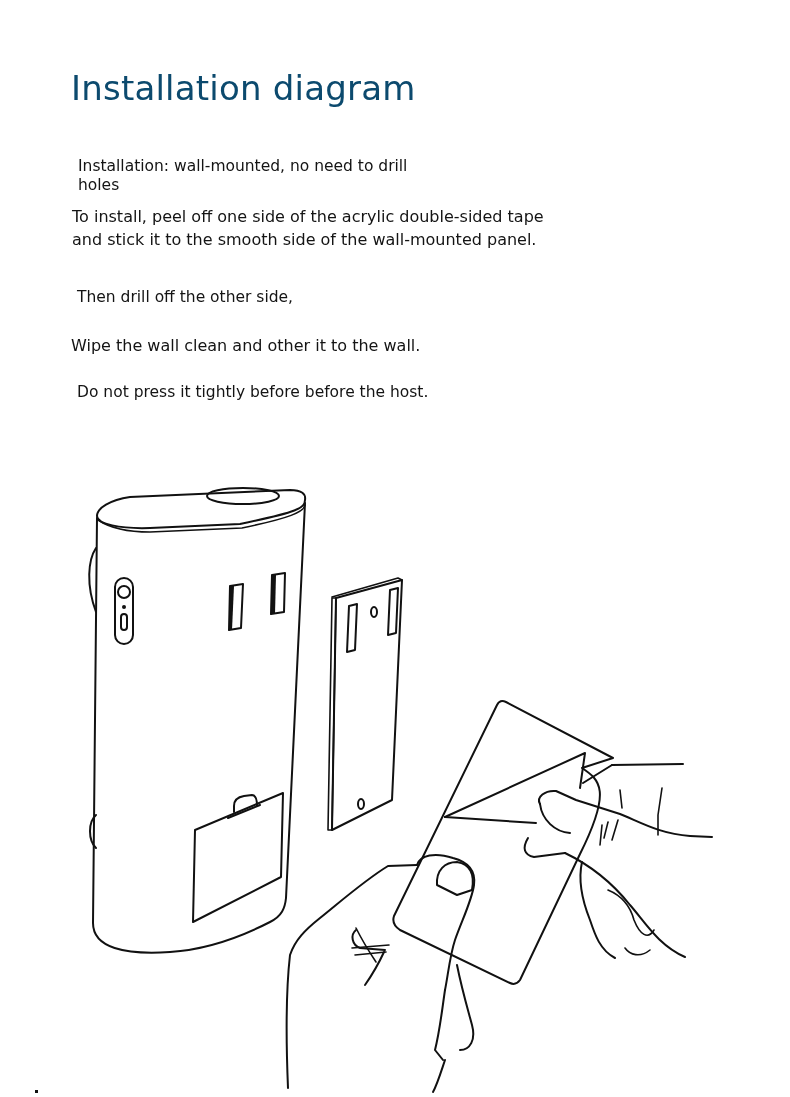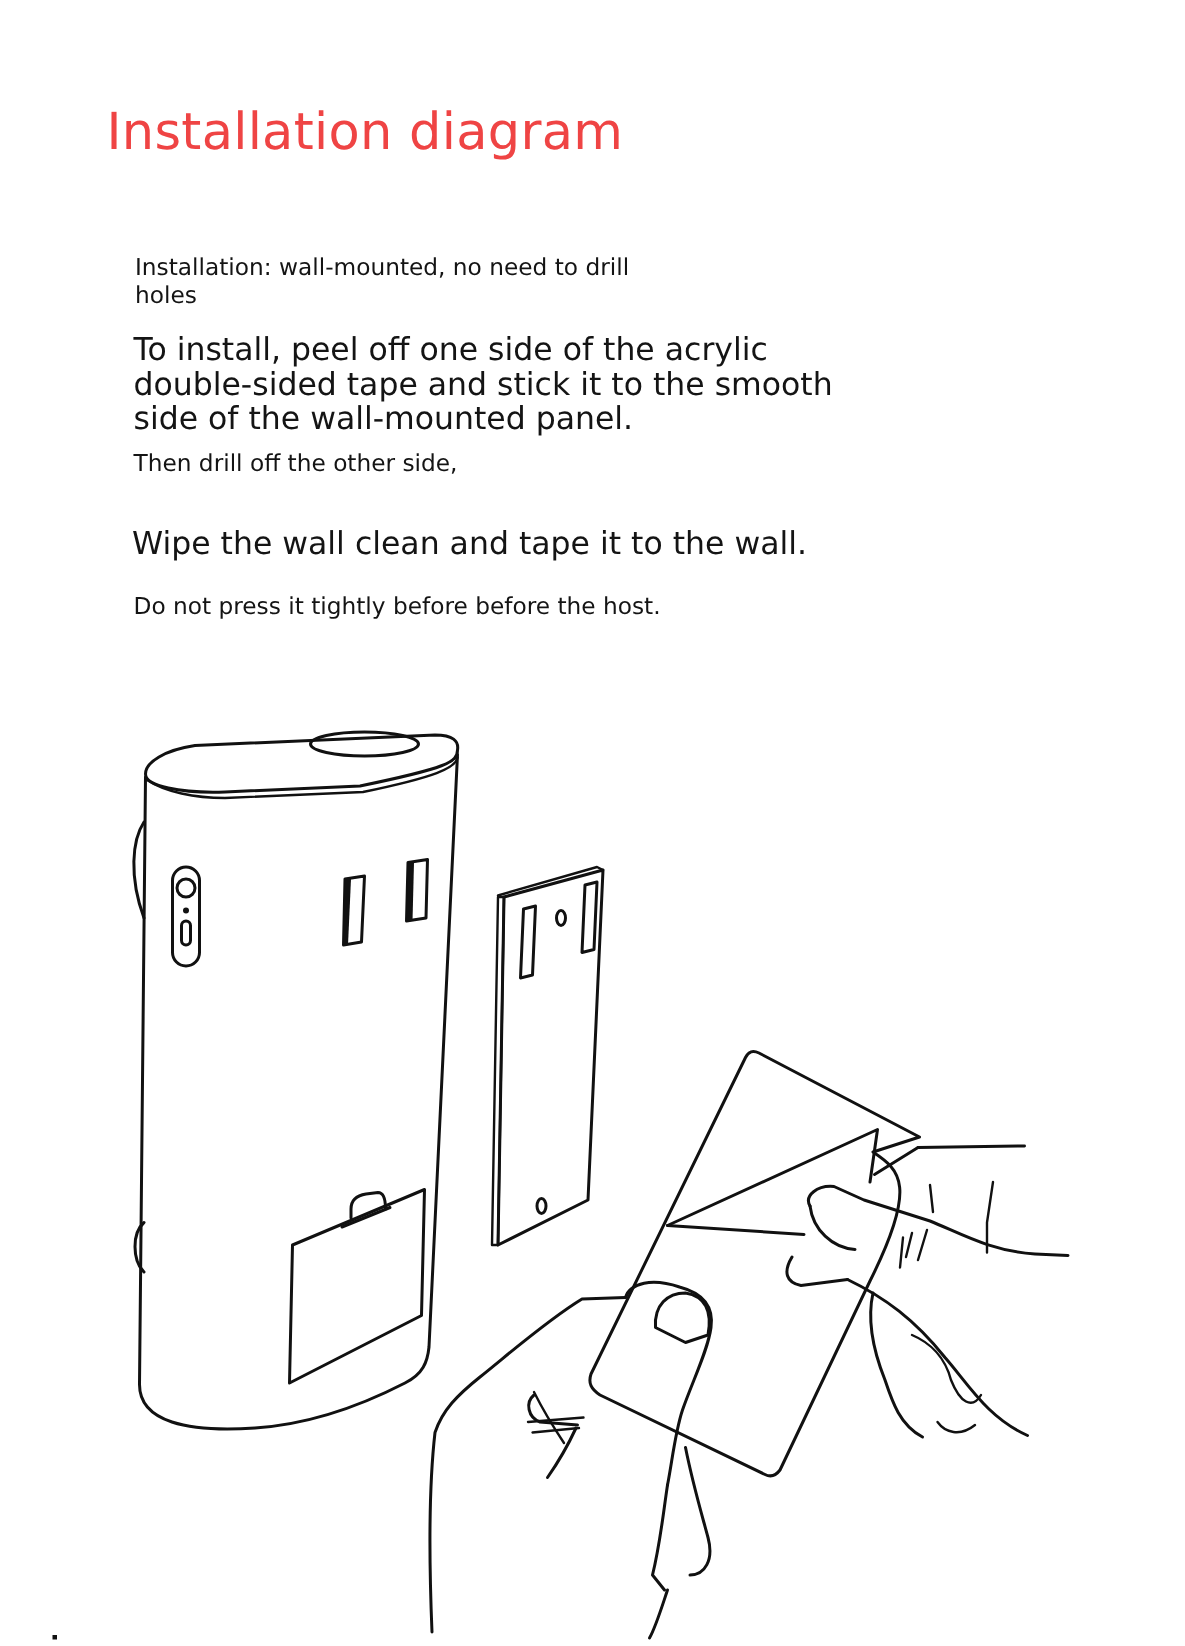--- a/index.html
+++ b/index.html
@@ -16,36 +16,36 @@
       color: #111111;
     }
     .title {
       position: absolute;
       left: 71px;
       top: 68px;
       font-size: 34px;
       font-weight: normal;
       letter-spacing: 0.2px;
       margin: 0;
-      color: #ef4444;
+      color: #0c4a6e;
       white-space: nowrap;
     }
     .note-small {
       position: absolute;
       font-size: 15.5px;
       line-height: 19px;
       color: #141414;
-      margin: 14px;
+      margin: 2px;
     }
     .note-large {
       position: absolute;
-      font-size: 21px;
+      font-size: 16px;
       line-height: 23px;
       color: #141414;
-      margin: 17px;
+      margin: 0;
     }
     .p1 { left: 76px; top: 155px; width: 360px; }
     .p2 { left: 72px; top: 205px; width: 490px; }
     .p3 { left: 75px; top: 286px; width: 220px; }
     .p4 { left: 71px; top: 334px; width: 480px; white-space: nowrap; }
     .p5 { left: 75px; top: 381px; font-size: 15.5px; white-space: nowrap; }
     .illustration {
       position: absolute;
       left: 0;
       top: 0;
@@ -60,21 +60,21 @@
     .dark { fill: #111; }
   </style>
 </head>
 <body>
 
 <h1 class="title">Installation diagram</h1>
 
 <p class="note-small p1">Installation: wall-mounted, no need to drill holes</p>
 <p class="note-large p2">To install, peel off one side of the acrylic double-sided tape and stick it to the smooth side of the wall-mounted panel.</p>
 <p class="note-small p3">Then drill off the other side,</p>
-<p class="note-large p4">Wipe the wall clean and tape it to the wall.</p>
+<p class="note-large p4">Wipe the wall clean and other it to the wall.</p>
 <p class="note-small p5">Do not press it tightly before before the host.</p>
 
 <div class="illustration">
   <svg viewBox="0 0 790 1097" xmlns="http://www.w3.org/2000/svg">
 
     <g>
 
       <path class="ln" d="M96,548 C88,560 86,585 96,612"></path>
       <path class="ln" d="M96,815 C88,822 88,840 96,848"></path>
 

